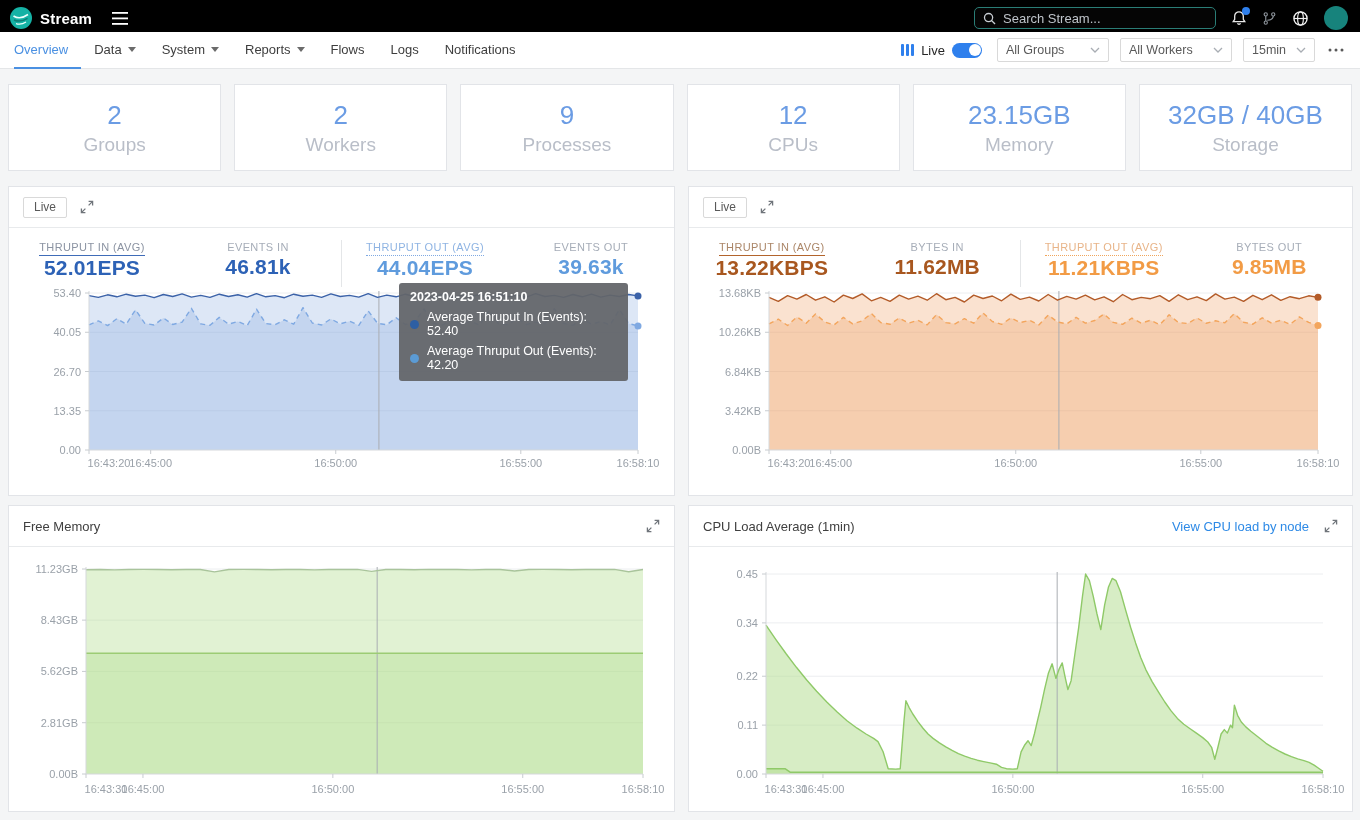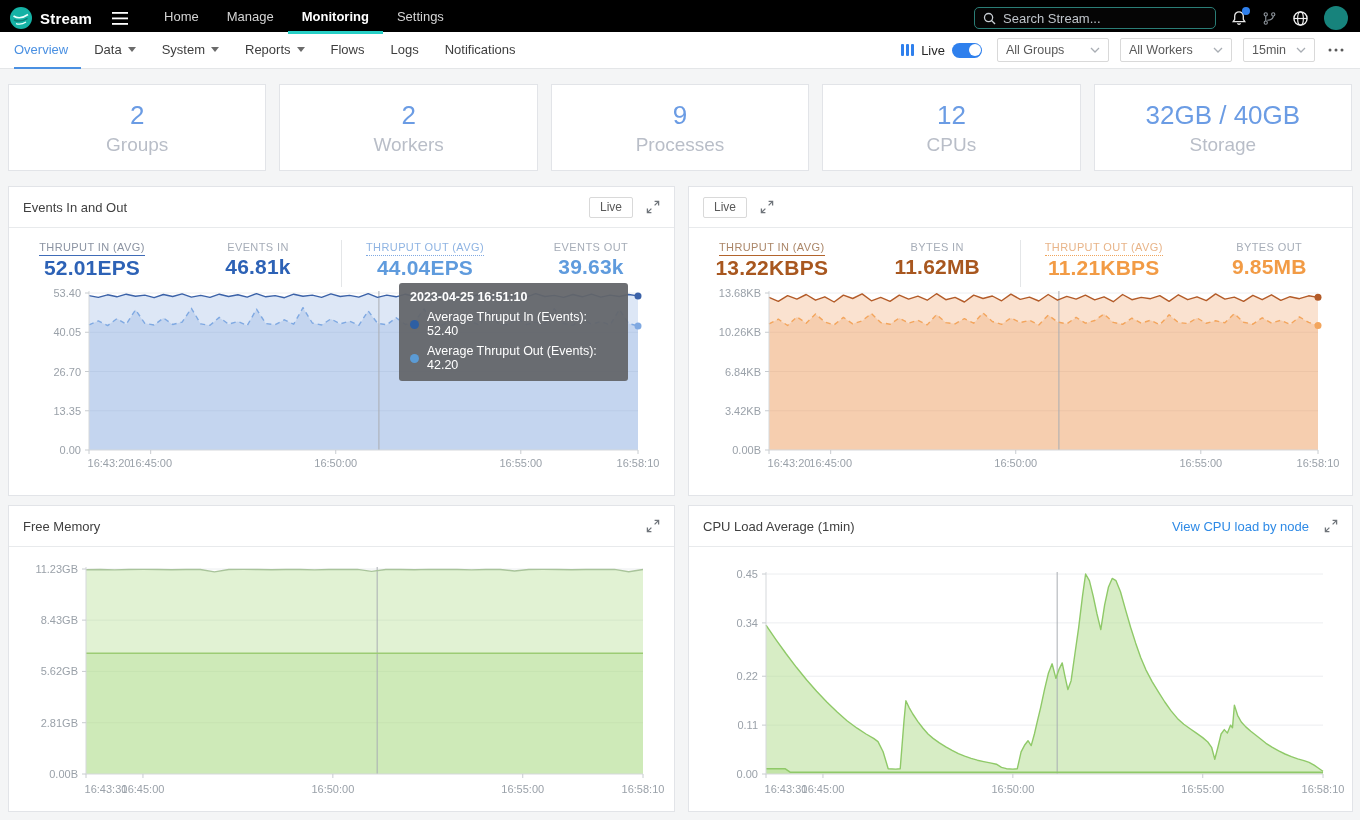--- a/index.html
+++ b/index.html
@@ -87,26 +87,20 @@
     </svg>
     <span class="brand-name">Stream</span>
   </div>
   <button class="hamburger">
     <svg width="16" height="13" viewBox="0 0 16 13">
       <rect y="0" width="16" height="1.8" fill="#fff"></rect>
         <rect y="5.5" width="16" height="1.8" fill="#fff"></rect>
         <rect y="11" width="16" height="1.8" fill="#fff"></rect>
     </svg>
   </button>
-  <nav class="topnav">
-    <div class="topnav-item">Home</div>
-    <div class="topnav-item">Manage</div>
-    <div class="topnav-item active">Monitoring</div>
-    <div class="topnav-item">Settings</div>
-  </nav>
   <div class="tb-right">
     <div class="searchbox">
       <svg width="13" height="13" viewBox="0 0 14 14">
         <circle cx="6" cy="6" r="4.4" fill="none" stroke="#c9ced4" stroke-width="1.4"></circle>
         <line x1="9.4" y1="9.4" x2="13" y2="13" stroke="#c9ced4" stroke-width="1.4"></line>
       </svg>
       <input placeholder="Search Stream..." style="">
     </div>
     <button class="icon-btn">
       <svg width="16" height="16" viewBox="0 0 16 16">
@@ -218,30 +212,33 @@
   </div>
   <div class="card">
     <div class="card-value">9</div>
     <div class="card-label">Processes</div>
   </div>
   <div class="card">
     <div class="card-value">12</div>
     <div class="card-label">CPUs</div>
   </div>
   <div class="card">
+    <div class="card-value">23.15GB</div>
+    <div class="card-label">Memory</div>
+  </div>
+  <div class="card">
     <div class="card-value">32GB / 40GB</div>
     <div class="card-label">Storage</div>
   </div>
 </section>
 
 <section class="grid">
 
   <div class="panel row1">
     <div class="panel-header">
-      <div class="panel-title">Events In and Out</div>
       <button class="live-badge">Live</button>
       <button class="expand-btn">
         <svg width="14" height="14" viewBox="0 0 14 14" stroke="#6f747a" stroke-width="1.3" fill="none">
           <path d="M8.6 1.4h4v4 M12.4 1.6 8.6 5.4 M5.4 12.6h-4v-4 M1.6 12.4 5.4 8.6"></path>
         </svg>
       </button>
     </div>
     <div class="stats-row">
       <div class="stats-half">
         <div class="stat">

